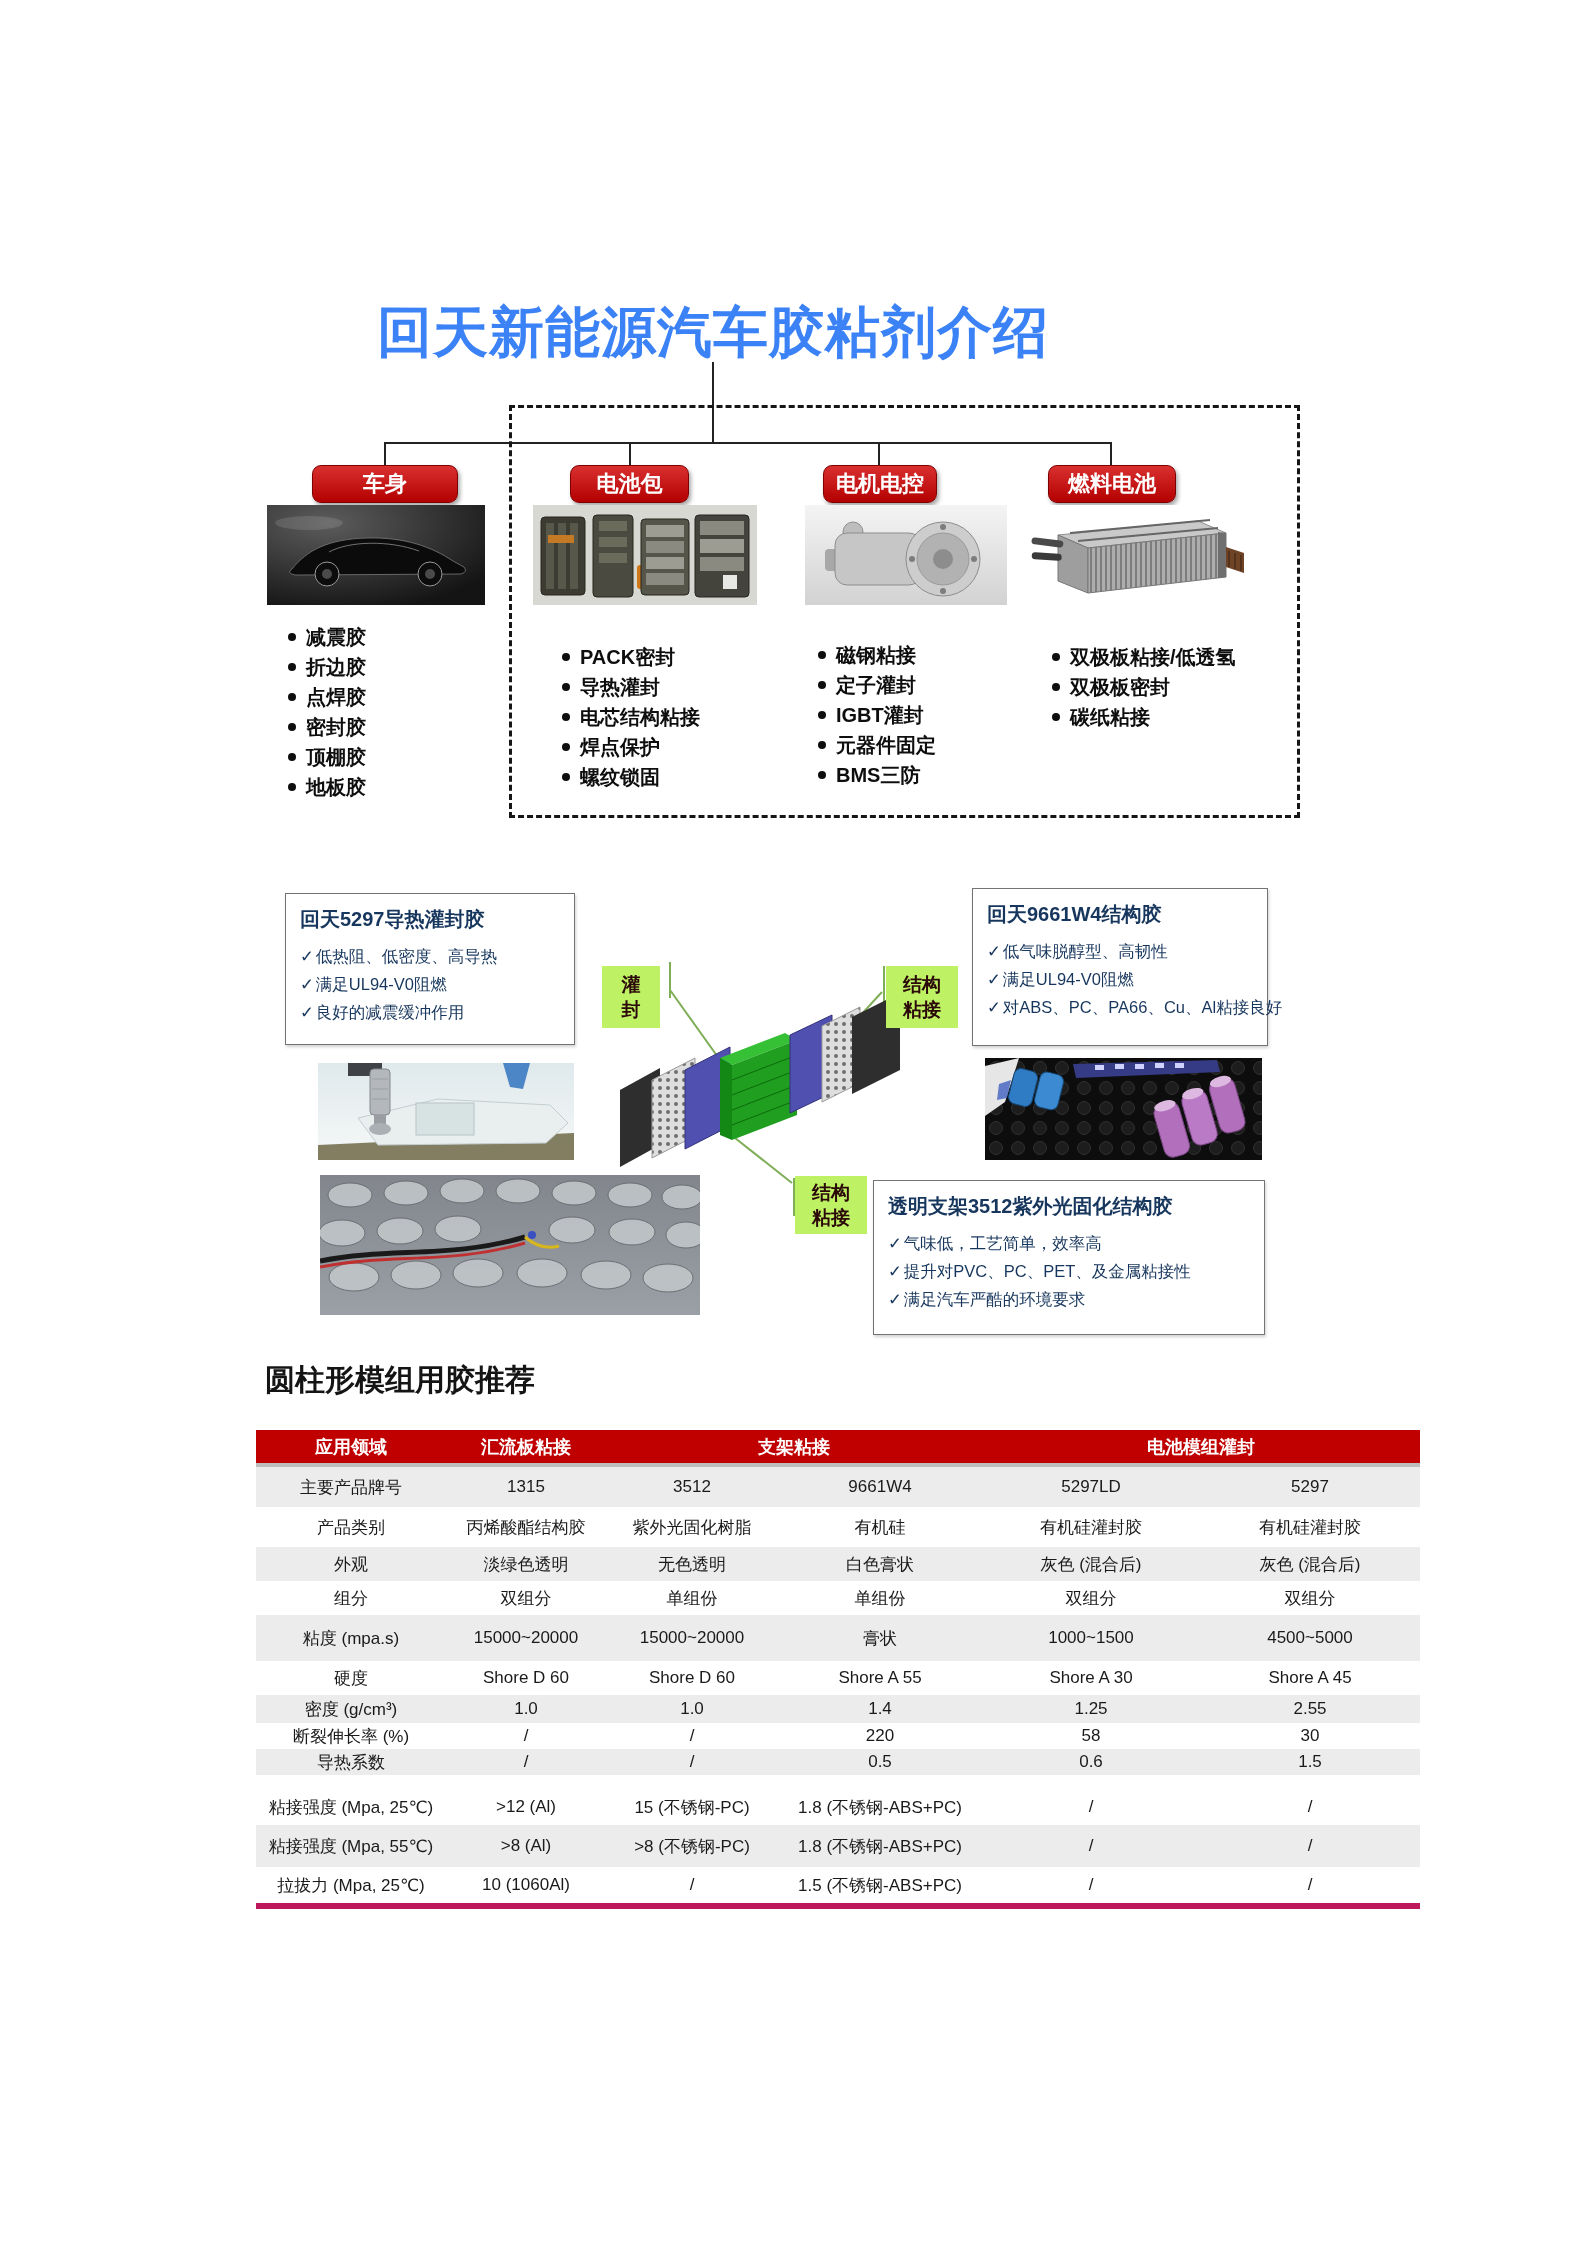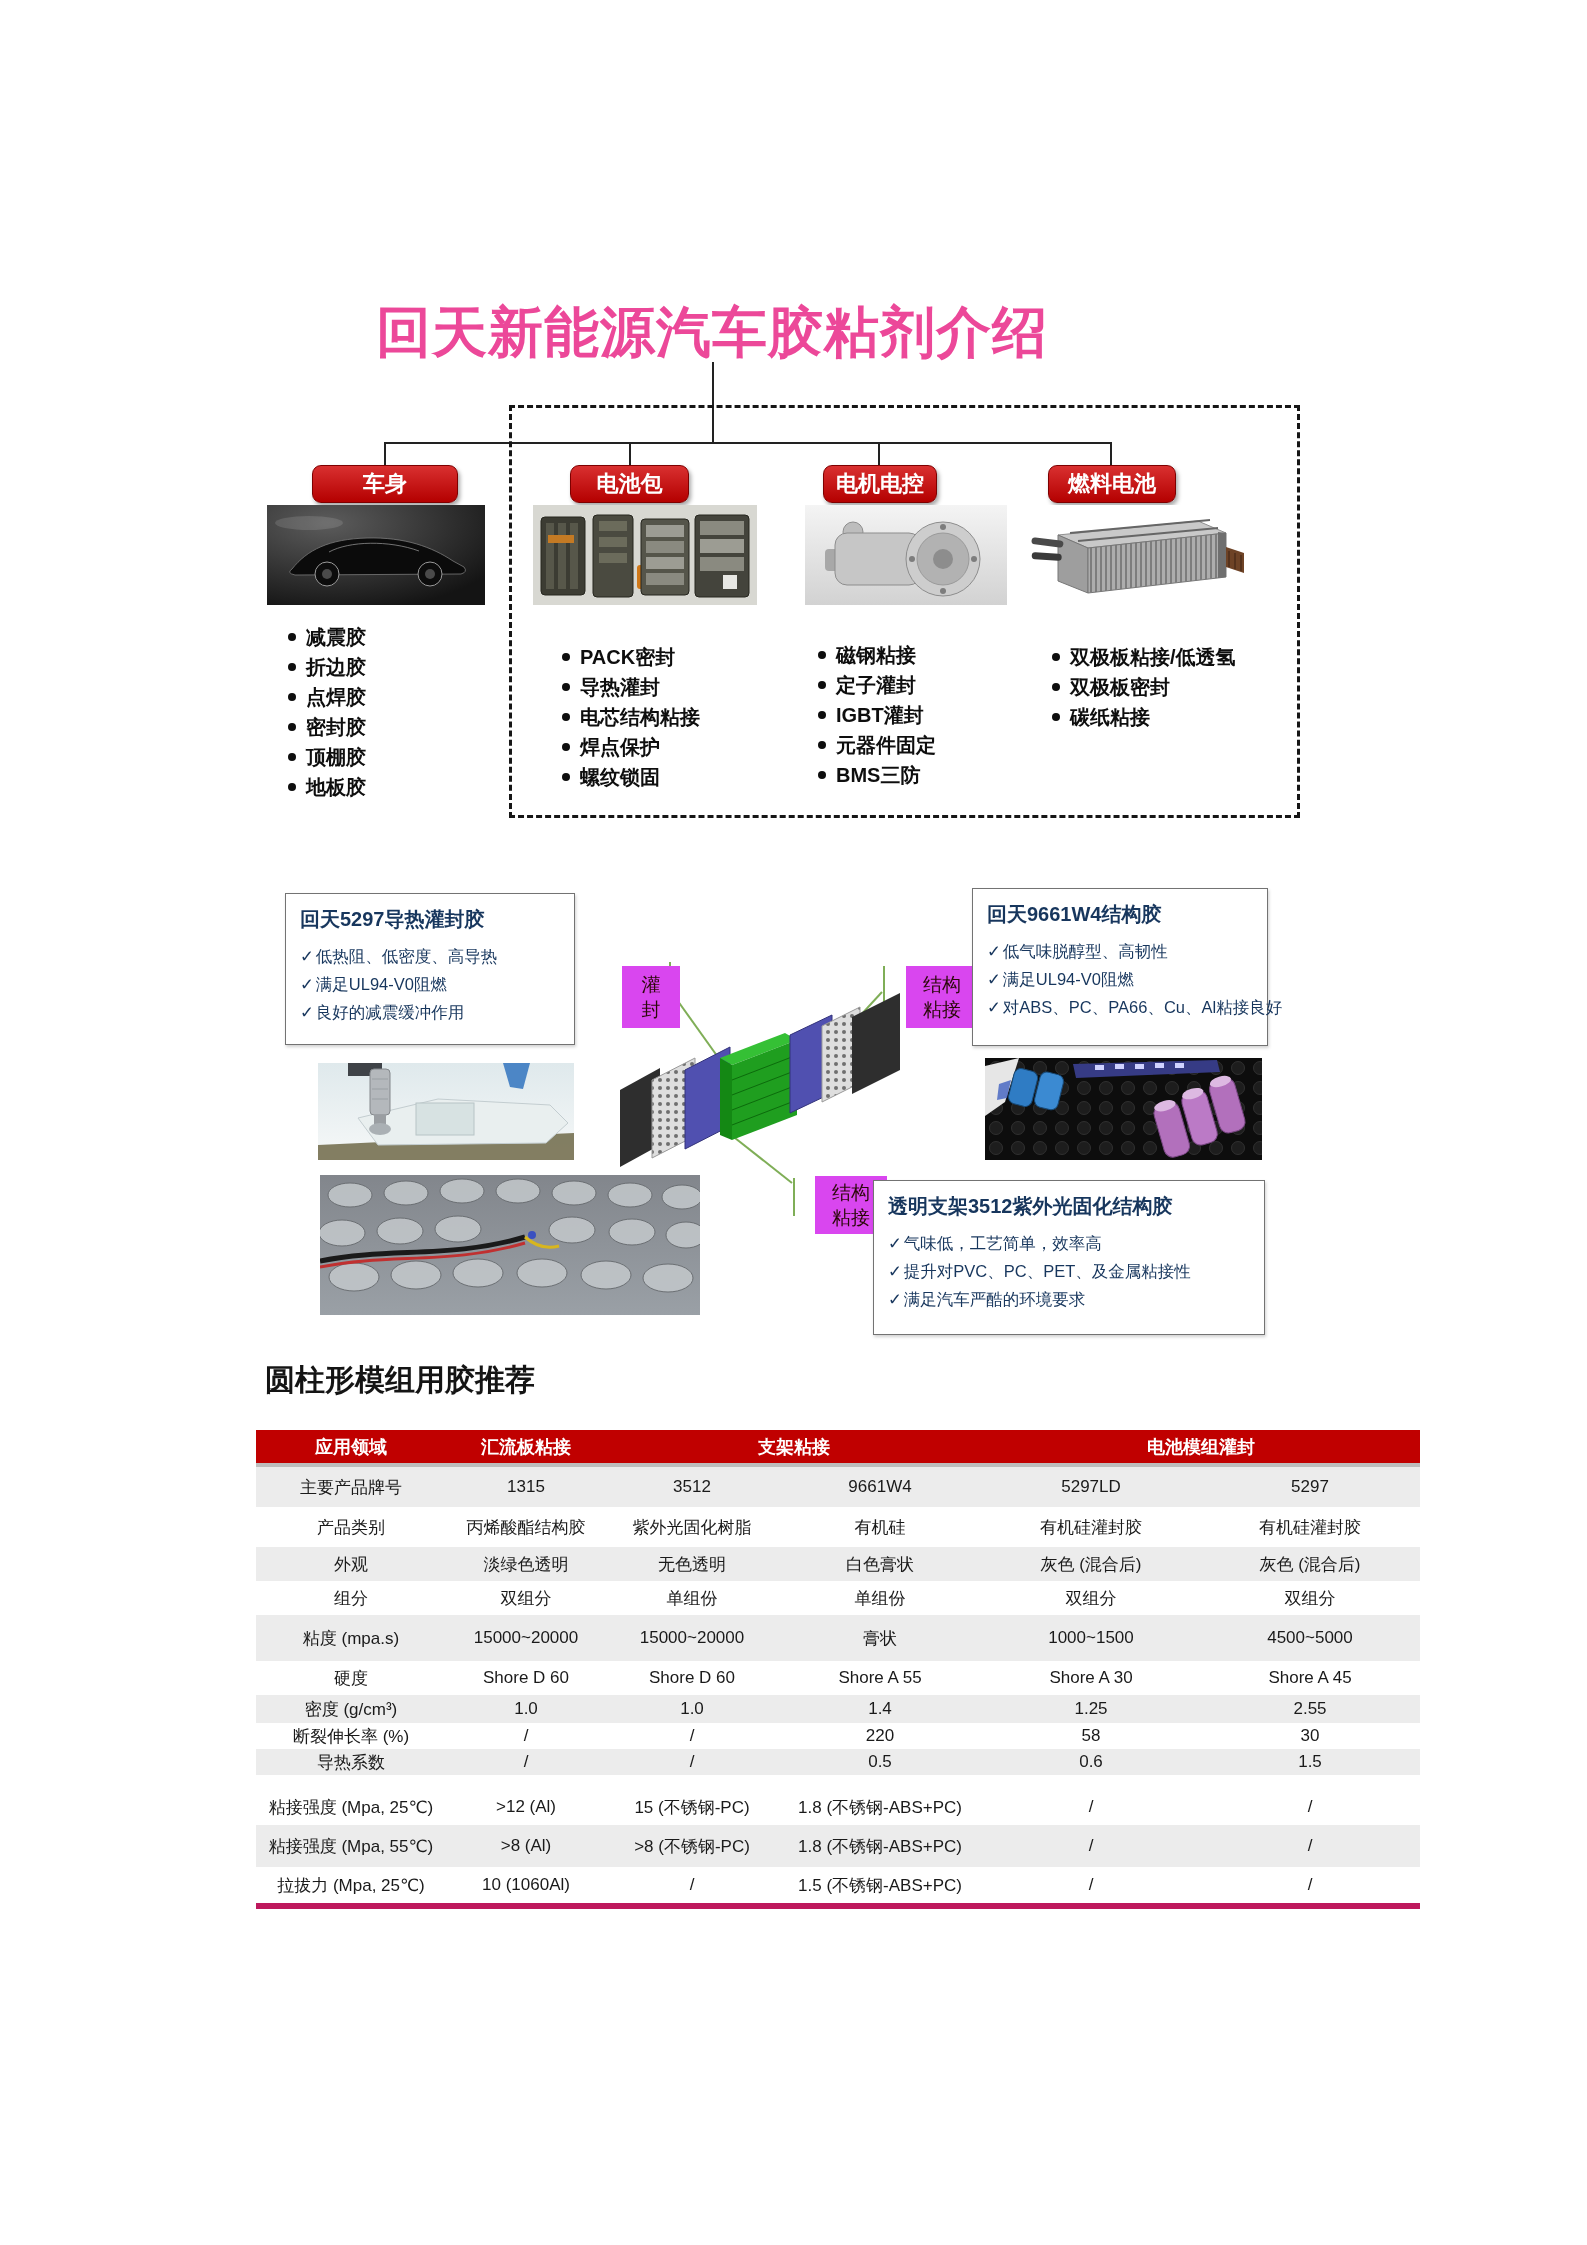--- a/index.html
+++ b/index.html
@@ -1,21 +1,21 @@
 <!DOCTYPE html>
 <html><head>
 <meta charset="utf-8">
 <style>
   html,body{margin:0;padding:0;background:#fff;}
   .page{position:relative;width:1587px;height:2245px;background:#fff;overflow:hidden;
         font-family:"Liberation Sans","DejaVu Sans",sans-serif;color:#111;}
 
   
-  .doc-title{position:absolute;left:362px;top:296px;width:700px;text-align:center;
-             font-size:55px;font-weight:bold;color:#ec4899;letter-spacing:1px;white-space:nowrap;}
+  .doc-title{position:absolute;left:377px;top:296px;width:700px;text-align:left;
+             font-size:55px;font-weight:bold;color:#3b82f6;letter-spacing:1px;white-space:nowrap;}
   .tline{position:absolute;background:#222;}
   .dash-rect{position:absolute;left:509px;top:405px;width:791px;height:413px;
              border:3px dashed #161616;box-sizing:border-box;}
   .cat-box{position:absolute;top:465px;height:36px;border-radius:9px;
            background:linear-gradient(#d93030,#b40000);border:1px solid #7e0000;
            box-shadow:2px 3px 4px rgba(0,0,0,.35);
            color:#fff;font-size:22px;font-weight:bold;
            display:flex;align-items:center;justify-content:center;}
   .photo{position:absolute;top:505px;height:100px;}
   .photo svg{display:block;}
@@ -27,22 +27,22 @@
 
   
   .sec-heading{position:absolute;left:245px;top:832px;font-size:30px;font-weight:bold;color:#0d0d0d;white-space:nowrap;}
   .callout{position:absolute;background:#fff;border:1px solid #737373;
            box-shadow:1px 2px 3px rgba(0,0,0,.18);padding:12px 14px;box-sizing:border-box;}
   .callout .c-title{font-size:20px;font-weight:bold;color:#17365D;margin-bottom:9px;white-space:nowrap;}
   .callout ul{list-style:none;margin:0;padding:0;}
   .callout li{display:flex;gap:2px;font-size:16.5px;color:#17365D;line-height:28px;white-space:nowrap;}
   .chk{font-weight:bold;flex:none;}
 
-  .tag{position:absolute;background:#d946ef;color:#2a0808;font-weight:normal;font-size:19px;
-       line-height:25px;display:flex;align-items:center;justify-content:center;text-align:center;margin-left:20px;}
+  .tag{position:absolute;background:#bef264;color:#2a0808;font-weight:bold;font-size:19px;
+       line-height:25px;display:flex;align-items:center;justify-content:center;text-align:center;}
   .tag span{display:inline-block;word-break:break-all;}
   .tag-narrow span{width:22px;}
   .tag-wide span{width:44px;}
 
   .fig-photo{position:absolute;}
   .fig-photo svg{display:block;}
   #figure-svg{position:absolute;left:560px;top:940px;width:460px;height:290px;}
 
   
   .rec-heading{position:absolute;left:265px;top:1360px;font-size:30px;font-weight:bold;color:#141414;white-space:nowrap;}

